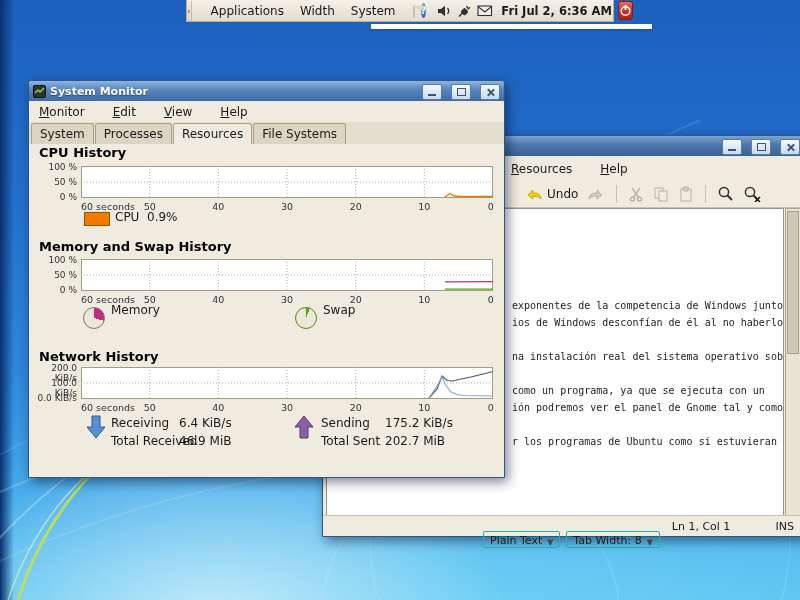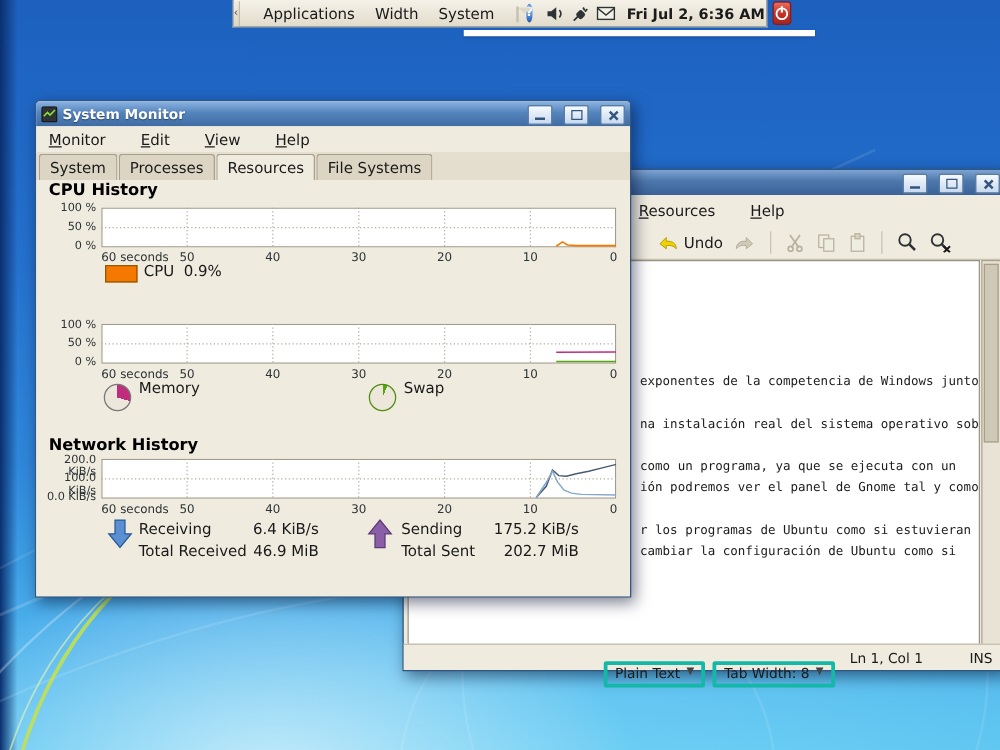--- a/index.html
+++ b/index.html
@@ -66,21 +66,21 @@
   .tbt.dis{cursor:default;}
   .tsep{width:1px;height:18px;background:#c9c2b0;margin:0 2px;}
   .gtext{position:absolute;left:3px;right:20px;top:72px;bottom:20px;background:#fff;border:1px solid #9a9488;overflow:hidden;
     font-family:"DejaVu Sans Mono",monospace;font-size:10px;color:#1c1c1c;cursor:text;}
   .fragA{position:absolute;left:185px;top:88px;}
   .fragA div{height:17px;line-height:17px;white-space:pre;}
   .gscroll{position:absolute;right:3px;top:72px;bottom:20px;width:14px;background:#e8e3d4;border:1px solid #aba390;}
   .gthumb{position:absolute;left:1px;right:1px;top:2px;height:46%;background:#cfc8b6;border:1px solid #a79f8c;}
   .gstatus{position:absolute;left:0;right:0;bottom:0;height:20px;background:#EFEBDF;border-top:1px solid #c9c2b0;
     display:flex;align-items:center;font-size:11px;color:#1a1a1a;z-index:5;}
-  .sseg{border:3px solid #14b8a6;border-radius:2px;height:15px;display:flex;align-items:flex-start;padding:0 6px;gap:5px;white-space:nowrap;margin-top:26px;}
+  .sseg{border:1px solid #14b8a6;border-radius:2px;height:15px;display:flex;align-items:flex-end;padding:0 6px;gap:5px;white-space:nowrap;margin-top:26px;}
   .chev{font-size:8px;color:#444;}
 
   
   .sysmon{left:28px;top:80px;width:477px;height:398px;z-index:20;}
   .sysmon .menubar{top:20px;height:21px;padding-left:4px;gap:16px;border-bottom:1px solid #ddd6c6;}
   .tabbar{position:absolute;left:0;right:0;top:41px;height:22px;background:#E4DECF;display:flex;align-items:flex-end;
     padding-left:2px;font-size:12px;color:#1a1a1a;border-bottom:1px solid #b5ad98;}
   .tab{padding:3px 8px 3px;border:1px solid #a89f8c;border-bottom:none;background:#DCD5C4;margin-right:1px;
     border-radius:3px 3px 0 0;cursor:pointer;}
   .tab.active{background:#EFEBDF;position:relative;top:1px;padding-bottom:4px;}
@@ -88,21 +88,21 @@
   .sechead{position:absolute;font-size:13px;font-weight:bold;color:#000;}
   .plot{position:absolute;width:412px;height:32px;}
   .plot svg{display:block;}
   .ylab{position:absolute;width:48px;text-align:right;font-size:9px;color:#2e3436;}
   .xlabs{position:absolute;width:412px;height:12px;font-size:9.5px;color:#2e3436;}
   .xlabs span{position:absolute;transform:translateX(-50%);white-space:nowrap;}
   .xlabs span.first{transform:none;}
   .xlabs span.last{transform:translateX(-85%);}
   .legend-sw{position:absolute;width:24px;height:12px;background:#f57900;border:1px solid #8f5902;}
   .ltxt{position:absolute;font-size:12px;color:#1a1a1a;white-space:nowrap;}
-  .lval{position:absolute;font-size:12px;color:#1a1a1a;white-space:nowrap;text-align:right;}
+  .lval{position:absolute;font-size:12px;color:#1a1a1a;white-space:nowrap;}
   .pie{position:absolute;width:20px;height:20px;border-radius:50%;border:1px solid #777;}
   .pie.mem{background:conic-gradient(#bf2d7c 0 106deg,#ece7da 106deg 360deg);}
   .pie.swap{background:conic-gradient(#57a412 0 22deg,#ece7da 22deg 360deg);border-color:#4e8c10;}
   .netarrow{position:absolute;width:22px;height:26px;}
 </style>
 </head>
 <body>
 
 <div class="desktop">
   <div class="edge-shade"></div>
@@ -219,28 +219,28 @@
         <svg width="19" height="17">
           <circle cx="7" cy="7" r="4.6" stroke="#2e3436" stroke-width="1.5" fill="none"></circle>
           <line x1="10.5" y1="10.5" x2="14.5" y2="14.5" stroke="#2e3436" stroke-width="2"></line>
           <path d="M12,12 l5,5 M17,12 l-5,5" stroke="#1a1a1a" stroke-width="1.6"></path>
         </svg>
       </span>
     </div>
     <div class="gtext">
       <div class="fragA">
         <div>exponentes de la competencia de Windows junto a</div>
+        <div>ios de Windows desconfían de él al no haberlo</div>
         <div></div>
         <div>na instalación real del sistema operativo sobre</div>
         <div></div>
         <div>como un programa, ya que se ejecuta con un</div>
         <div>ión podremos ver el panel de Gnome tal y como</div>
         <div></div>
         <div>r los programas de Ubuntu como si estuvieran</div>
-        <div>cambiar la configuración de Ubuntu como si</div>
         <div></div>
 
       </div>
 
     </div>
     <div class="gscroll">
       <div class="gthumb"></div>
     </div>
     <div class="gstatus">
       <span class="sseg" style="margin-left:160px">
@@ -311,20 +311,21 @@
       <span style="left:137.3px">40</span>
       <span style="left:206px">30</span>
       <span style="left:274.7px">20</span>
       <span style="left:343.3px">10</span>
       <span class="last" style="left:412px">0</span>
     </div>
     <span class="legend-sw" style="left:55px;top:131px"></span>
     <span class="ltxt" style="left:86px;top:129px">CPU</span>
     <span class="ltxt" style="left:118px;top:129px">0.9%</span>
 
+    <div class="sechead" style="left:10px;top:158px">Memory and Swap History</div>
     <span class="ylab" style="left:0;top:174px">100 %</span>
     <span class="ylab" style="left:0;top:189px">50 %</span>
     <span class="ylab" style="left:0;top:204px">0 %</span>
     <div class="plot" style="left:52px;top:178px">
       <svg width="412" height="32">
         <rect x="0.5" y="0.5" width="411" height="31" fill="#ffffff" stroke="#a29a8a"></rect>
         <line x1="0" y1="16" x2="412" y2="16" stroke="#b4ac9c" stroke-dasharray="1,2"></line>
         <line x1="68.7" y1="0" x2="68.7" y2="32" stroke="#b4ac9c" stroke-dasharray="1,2"></line>
         <line x1="137.3" y1="0" x2="137.3" y2="32" stroke="#b4ac9c" stroke-dasharray="1,2"></line>
         <line x1="206" y1="0" x2="206" y2="32" stroke="#b4ac9c" stroke-dasharray="1,2"></line>

